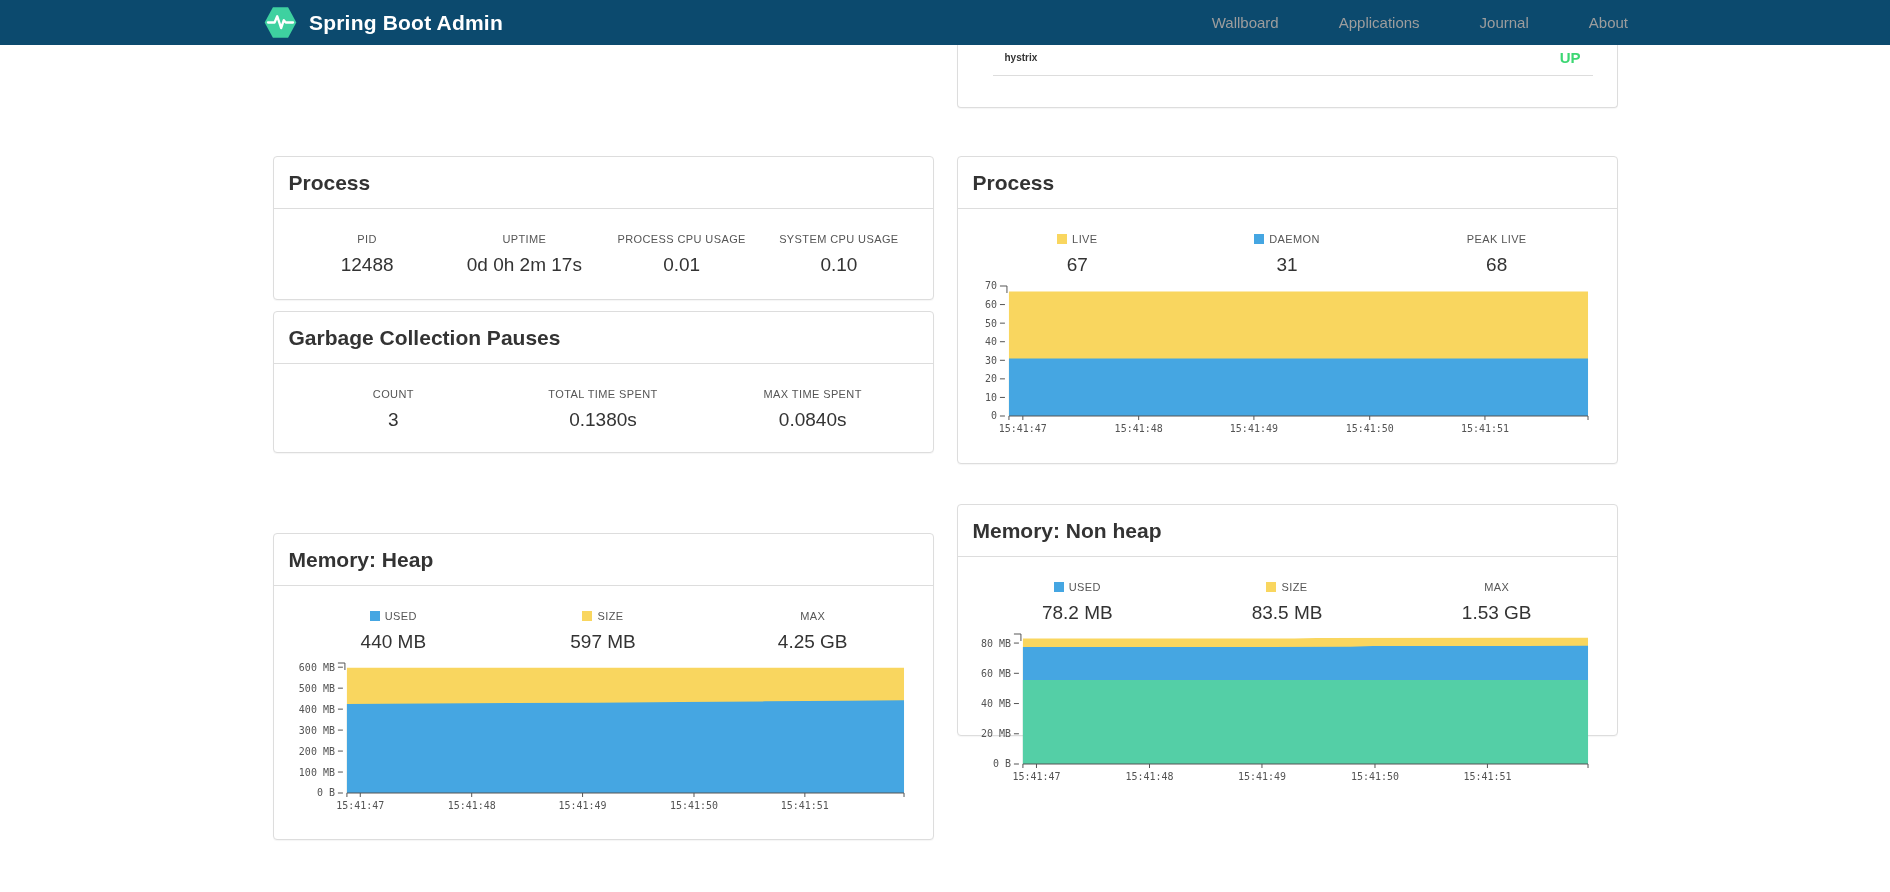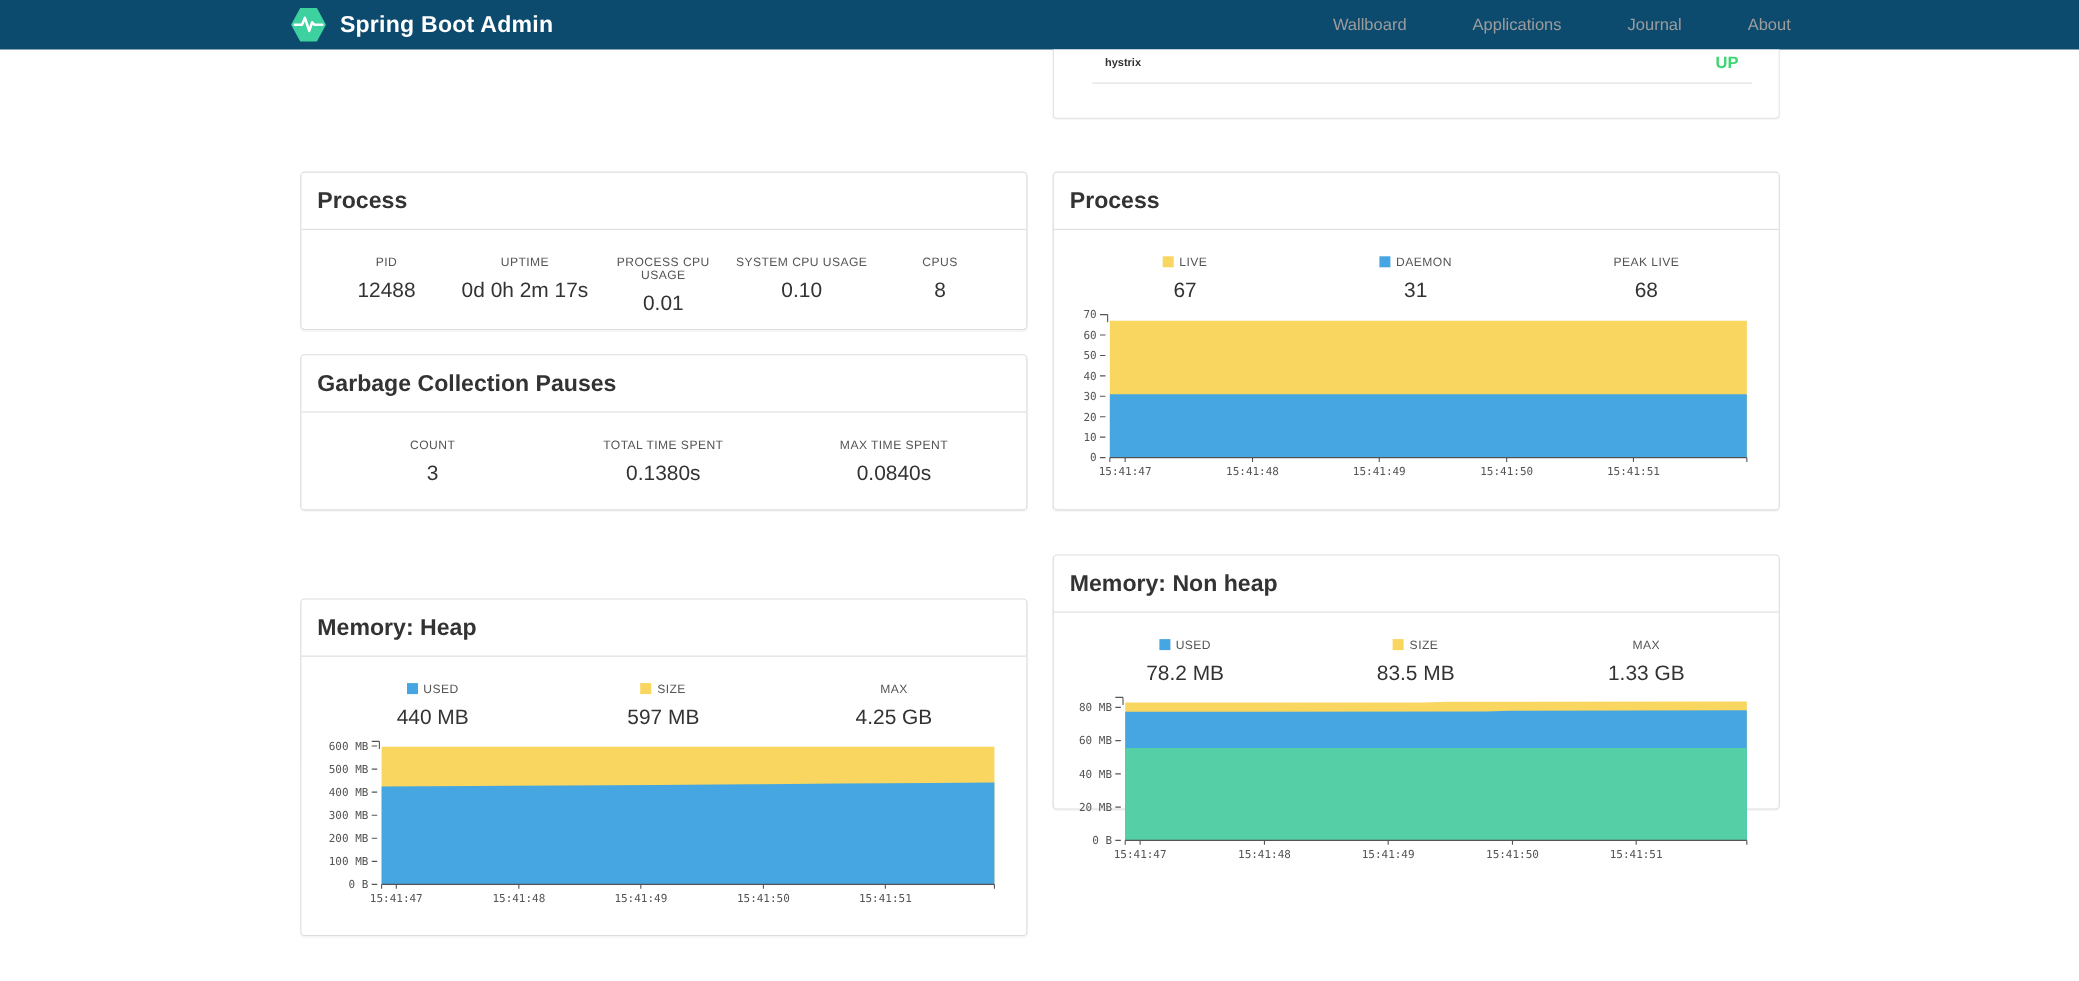--- a/index.html
+++ b/index.html
@@ -47,21 +47,21 @@
   .app-row {
     display:flex; justify-content:space-between; align-items:center;
     margin:0 24px 0 35px; padding:4px 12px 9px; border-bottom:1px solid #ddd;
     cursor:pointer;
   }
   .app-name { font-size:10px; font-weight:bold; color:#333; }
   .status-up { font-size:15px; font-weight:bold; color:#3cd773; }
 
   
   .sp-left-top   { margin-top:111px; height:144px; }
-  .sp-gc         { margin-top:22px;  height:142px; }
+  .sp-gc         { margin-top:11px;  height:142px; }
   .sp-heap       { margin-top:80px;  height:307px; }
   .sp-threads    { margin-top:48px;  height:308px; }
   .sp-nonheap    { margin-top:40px;  height:232px; }
 
   
   .stats { display:flex; margin-top:24px; }
   .stat { flex:1; text-align:center; }
   .stat-label { font-size:11px; color:#555; letter-spacing:.4px; }
   .stat-value { font-size:19px; color:#333; margin-top:9px; }
   .swatch { display:inline-block; width:10px; height:10px; margin-right:5px; vertical-align:-1px; }
@@ -107,24 +107,20 @@
               <div class="stat-label">UPTIME</div>
               <div class="stat-value">0d 0h 2m 17s</div>
             </div>
             <div class="stat">
               <div class="stat-label">PROCESS CPU USAGE</div>
               <div class="stat-value">0.01</div>
             </div>
             <div class="stat">
               <div class="stat-label">SYSTEM CPU USAGE</div>
               <div class="stat-value">0.10</div>
-            </div>
-            <div class="stat">
-              <div class="stat-label">CPUS</div>
-              <div class="stat-value">8</div>
             </div>
           </div>
       </div>
     </section>
 
     <section class="panel sp-gc">
       <div class="panel-heading">Garbage Collection Pauses</div>
       <div class="panel-body">
         <div class="stats">
             <div class="stat">
@@ -268,21 +264,21 @@
             <div class="stat">
               <div class="stat-label"><span class="swatch" style="background: rgb(69, 166, 226);"></span>USED</div>
               <div class="stat-value">78.2 MB</div>
             </div>
             <div class="stat">
               <div class="stat-label"><span class="swatch" style="background: rgb(249, 214, 95);"></span>SIZE</div>
               <div class="stat-value">83.5 MB</div>
             </div>
             <div class="stat">
               <div class="stat-label">MAX</div>
-              <div class="stat-value">1.33 GB</div>
+              <div class="stat-value">1.53 GB</div>
             </div>
           </div>
         <svg class="chart" preserveAspectRatio="none" viewBox="0 0 630 158">
             <polygon points="50,10.534883720930226 321.68,10.534883720930226 344.32,9.93023255813953 616,9.779069767441868 616,136 50,136" fill="#f9d65f"></polygon>
             <polygon points="50,18.999999999999996 378.28,18.848837209302317 400.92,18.09302325581396 616,17.790697674418606 616,136 50,136" fill="#45a6e2"></polygon>
             <polygon points="50,52.104651162790695 616,51.95348837209301 616,136 50,136" fill="#54cfa6"></polygon>
             <line x1="50" y1="136" x2="616" y2="136" stroke="#545454" stroke-width="1.2"></line>
             <line x1="50" y1="136" x2="50" y2="140" stroke="#545454"></line>
             <line x1="63.584" y1="136" x2="63.584" y2="140" stroke="#545454"></line>
             <text x="63.584" y="152" text-anchor="middle" class="tick">15:41:47</text>

